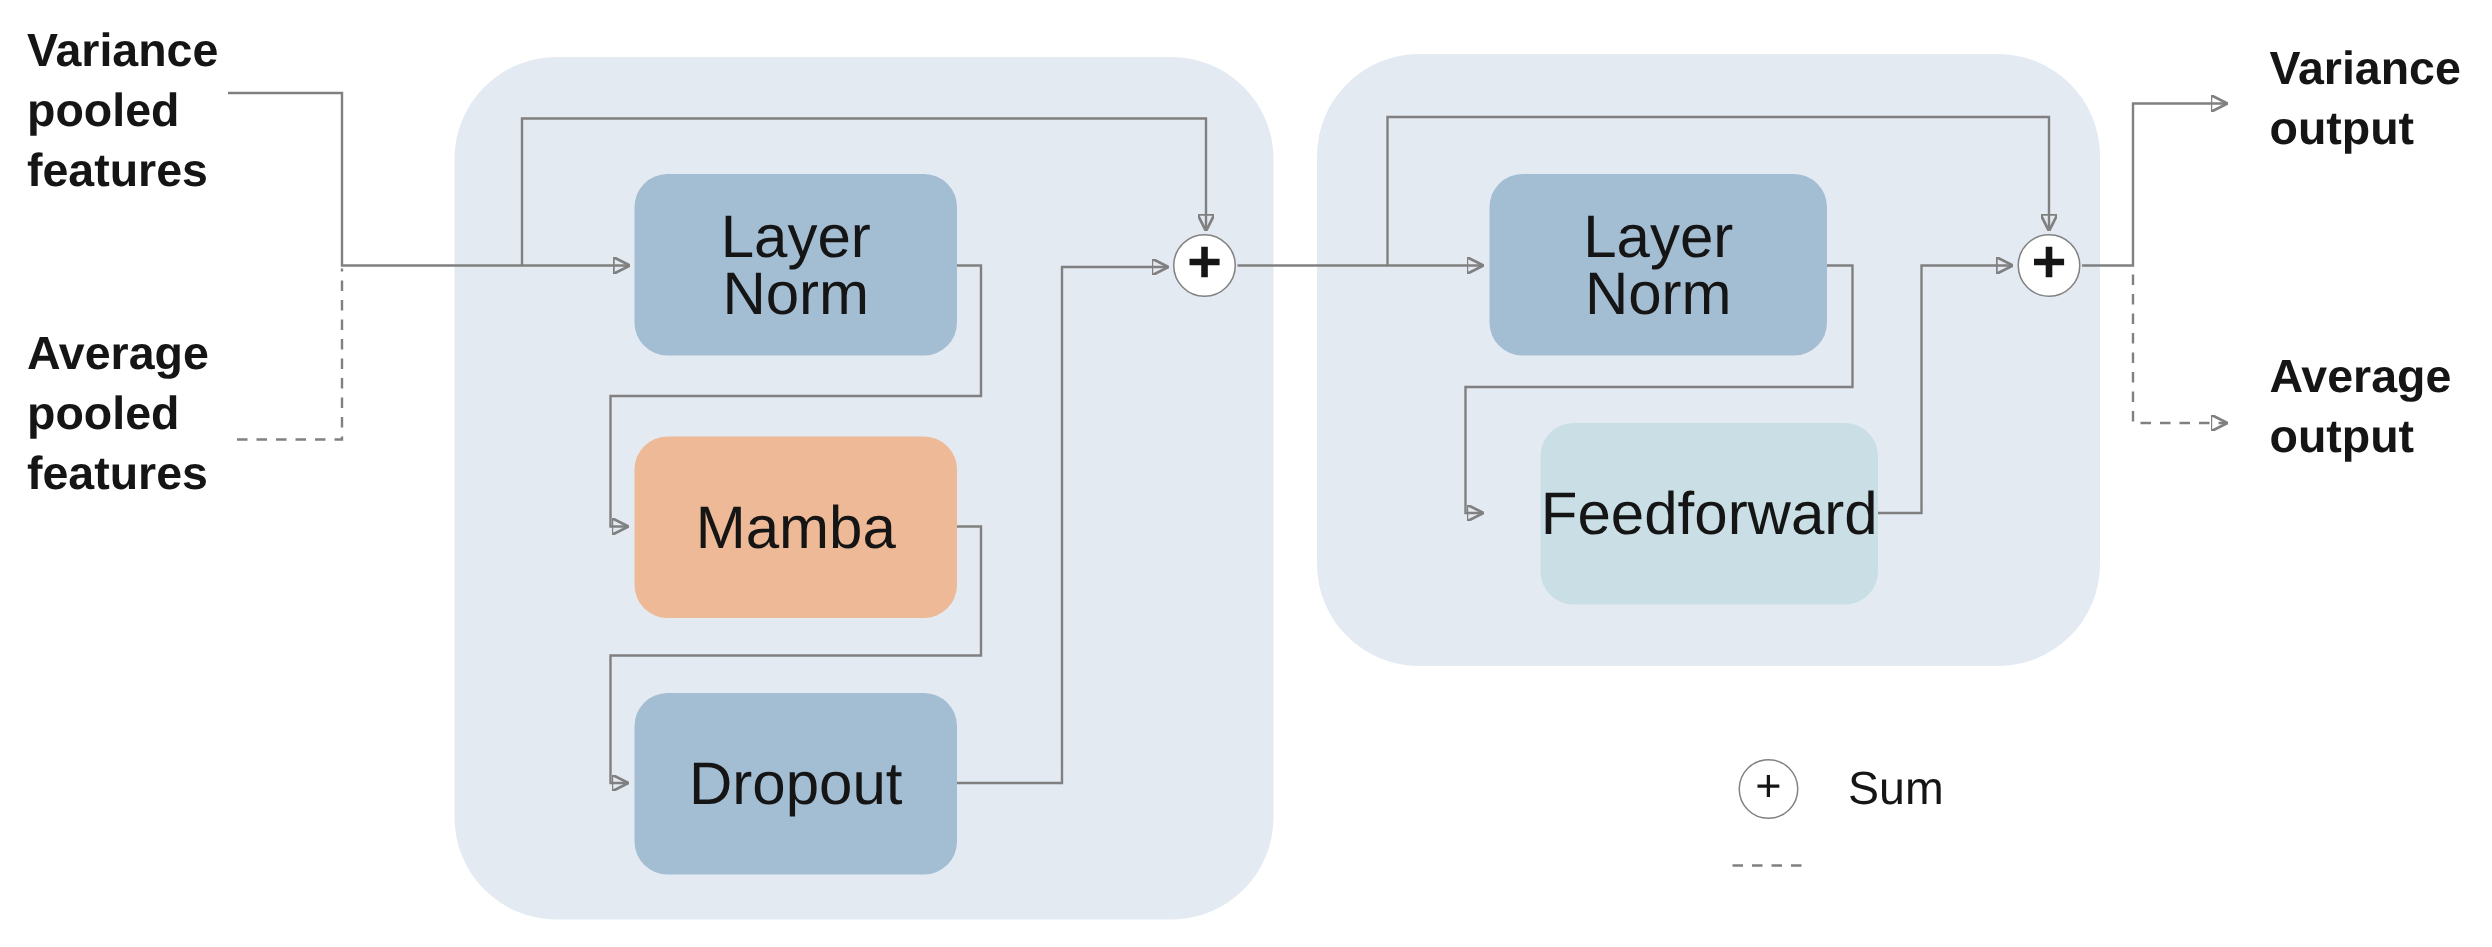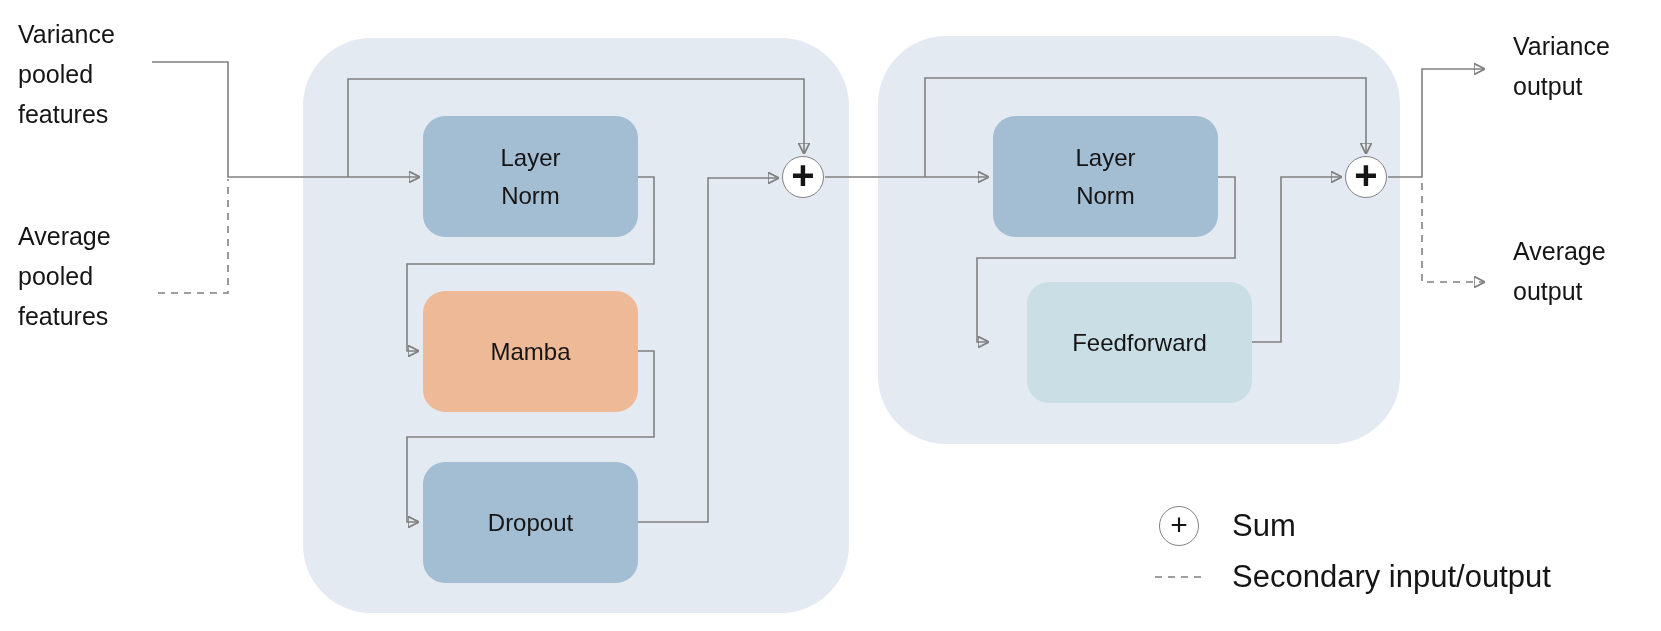--- a/index.html
+++ b/index.html
@@ -6,38 +6,38 @@
   .stage{
     position:relative;width:1661px;height:631px;background:#ffffff;
     font-family:"Liberation Sans", sans-serif;color:#151515;overflow:hidden;
   }
   .container{position:absolute;background:var(--container,#e4eaf2);border-radius:68px;}
   #block1{left:303px;top:38px;width:546px;height:575px;}
   #block2{left:878px;top:36px;width:522px;height:408px;}
 
   .node{
     position:absolute;border-radius:22px;display:flex;align-items:center;justify-content:center;
-    font-size:24px;line-height:38px;text-align:center;white-space:pre-line;
+    font-size:40px;line-height:38px;text-align:center;white-space:pre-line;
   }
   #ln1{left:423px;top:116px;width:215px;height:121px;background:var(--norm,#a3bdd3);}
   #mamba{left:423px;top:291px;width:215px;height:121px;background:var(--mamba,#eeb996);}
   #dropout{left:423px;top:462px;width:215px;height:121px;background:var(--norm,#a3bdd3);}
   #ln2{left:993px;top:116px;width:225px;height:121px;background:var(--norm,#a3bdd3);}
   #ff{left:993px;top:282px;width:225px;height:121px;background:var(--feedforward,#c9dfe5);margin-left:34px;}
 
   .sum{
     position:absolute;width:42px;height:42px;border-radius:50%;
     background:#ffffff;border:1.6px solid #828282;box-sizing:border-box;
     display:flex;align-items:center;justify-content:center;
   }
   .sum .plus{font-size:40px;font-weight:700;line-height:1;margin-top:-4px;}
   #sum1{left:782px;top:156px;}
   #sum2{left:1345px;top:156px;}
 
-  .io{position:absolute;font-size:25px;line-height:40px;white-space:pre-line;}
+  .io{position:absolute;font-size:31px;line-height:40px;white-space:pre-line;font-weight:bold;}
   #vin{left:18px;top:14px;}
   #ain{left:18px;top:216px;}
   #vout{left:1513px;top:26px;}
   #aout{left:1513px;top:231px;}
 
   .legend-circle{
     position:absolute;left:1159px;top:506px;width:40px;height:40px;border-radius:50%;
     background:#ffffff;border:1.5px solid #828282;box-sizing:border-box;
     display:flex;align-items:center;justify-content:center;
   }
@@ -102,15 +102,14 @@
 features</div>
   <div class="io" id="vout">Variance
 output</div>
   <div class="io" id="aout">Average
 output</div>
 
   <div class="legend-circle">
     <span class="plus">+</span>
   </div>
   <div class="legend-label" id="legend-sum-label">Sum</div>
-  <div class="legend-label" id="legend-secondary-label">Secondary input/output</div>
 
 </div>
 
 </body></html>

